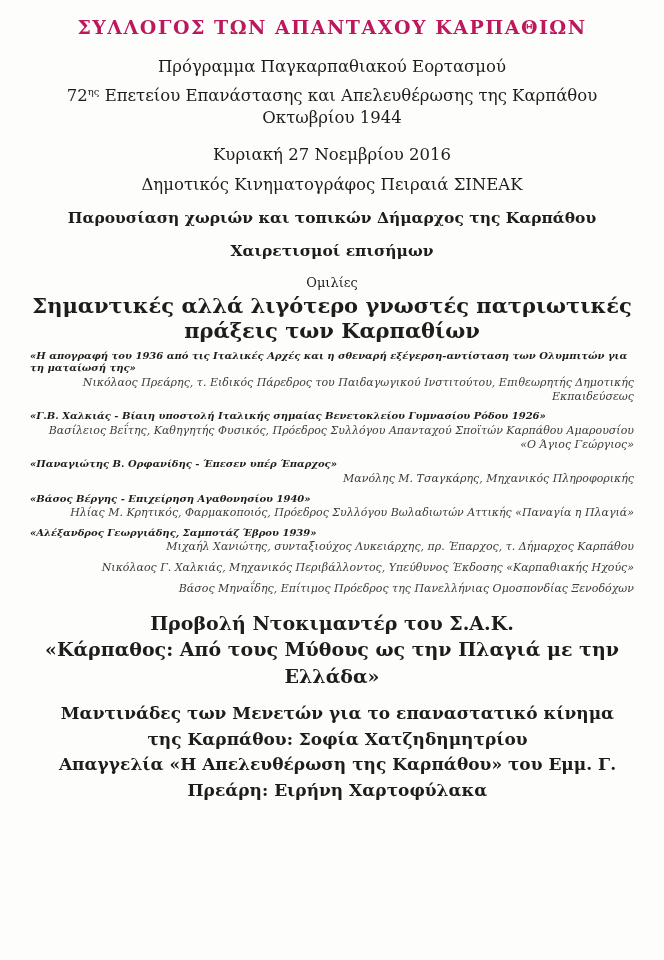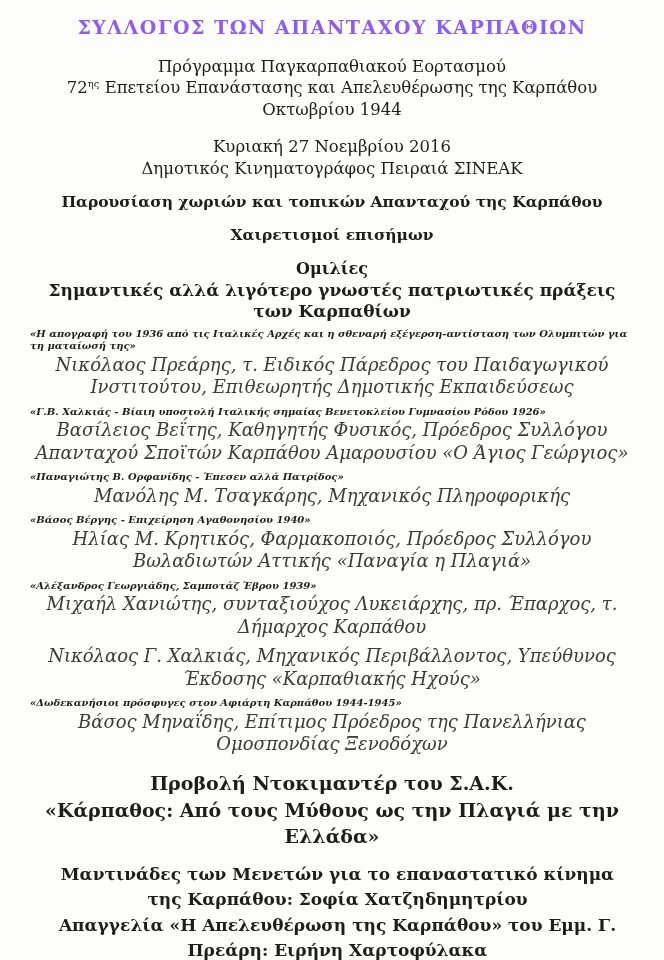--- a/index.html
+++ b/index.html
@@ -21,70 +21,70 @@
   }
 
   .org-title {
     margin: 2px 0 18px 0;
     font-size: 19px;
     font-weight: bold;
     letter-spacing: 1.5px;
     text-align: center;
   }
   .prog-line {
-    margin: 0;
+    margin: 8px;
     font-size: 16.5px;
     text-align: center;
     line-height: 1.3;
   }
   .prog-line sup {
     font-size: 10px;
     line-height: 0;
   }
   .gap-sm { margin-top: 12px; }
   .gap-md { margin-top: 16px; }
 
   .intro-line {
     margin: 13px 0 0 0;
     font-size: 15.5px;
     font-weight: bold;
     text-align: center;
     line-height: 1.25;
   }
   .speeches-head {
     margin: 15px 0 0 0;
-    font-size: 16px;
-    font-weight: bold;
+    font-size: 13px;
+    font-weight: normal;
     text-align: center;
     line-height: 1.2;
   }
   .speeches-sub {
     margin: 2px 0 6px 0;
-    font-size: 17px;
+    font-size: 21px;
     font-weight: bold;
     text-align: center;
     line-height: 1.2;
   }
 
   .talk { margin: 7px 0 0 0; }
   .talk-title {
     margin: 0;
     font-size: 10px;
     font-weight: bold;
     font-style: italic;
     line-height: 1.25;
     text-align: left;
   }
   .talk-speaker {
     margin: 1px 0 0 0;
-    font-size: 18px;
+    font-size: 11px;
     font-style: italic;
     color: #3b3b39;
     line-height: 1.25;
-    text-align: center;
+    text-align: right;
   }
 
   .screening {
     margin: 14px 0 0 0;
     font-size: 19px;
     font-weight: bold;
     text-align: center;
     line-height: 1.4;
   }
   .mantinades {
@@ -93,59 +93,58 @@
     font-weight: bold;
     text-align: center;
     line-height: 1.5;
   }
 </style>
 </head>
 <body>
 
 <div class="page">
 
-  <h1 class="org-title" style="color:#8b5cf6;">ΣΥΛΛΟΓΟΣ ΤΩΝ ΑΠΑΝΤΑΧΟΥ ΚΑΡΠΑΘΙΩΝ</h1>
+  <h1 class="org-title" style="color:#be185d;">ΣΥΛΛΟΓΟΣ ΤΩΝ ΑΠΑΝΤΑΧΟΥ ΚΑΡΠΑΘΙΩΝ</h1>
 
   <p class="prog-line">Πρόγραμμα Παγκαρπαθιακού Εορτασμού</p>
   <p class="prog-line"><span>72</span><sup>ης</sup><span> Επετείου Επανάστασης και Απελευθέρωσης της Καρπάθου Οκτωβρίου 1944</span></p>
 
   <p class="prog-line gap-md">Κυριακή 27 Νοεμβρίου 2016</p>
   <p class="prog-line">Δημοτικός Κινηματογράφος Πειραιά ΣΙΝΕΑΚ</p>
 
-  <p class="intro-line gap-sm">Παρουσίαση χωριών και τοπικών Απανταχού της Καρπάθου</p>
+  <p class="intro-line gap-sm">Παρουσίαση χωριών και τοπικών Δήμαρχος της Καρπάθου</p>
   <p class="intro-line">Χαιρετισμοί επισήμων</p>
 
   <p class="speeches-head">Ομιλίες</p>
   <p class="speeches-sub">Σημαντικές αλλά λιγότερο γνωστές πατριωτικές πράξεις των Καρπαθίων</p>
 
   <div class="talk">
     <p class="talk-title">«Η απογραφή του 1936 από τις Ιταλικές Αρχές και η σθεναρή εξέγερση-αντίσταση των Ολυμπιτών για τη ματαίωσή της»</p>
     <p class="talk-speaker">Νικόλαος Πρεάρης, τ. Ειδικός Πάρεδρος του Παιδαγωγικού Ινστιτούτου, Επιθεωρητής Δημοτικής Εκπαιδεύσεως</p>
   </div>
   <div class="talk">
     <p class="talk-title">«Γ.Β. Χαλκιάς - Βίαιη υποστολή Ιταλικής σημαίας Βενετοκλείου Γυμνασίου Ρόδου 1926»</p>
     <p class="talk-speaker">Βασίλειος Βεΐτης, Καθηγητής Φυσικός, Πρόεδρος Συλλόγου Απανταχού Σποϊτών Καρπάθου Αμαρουσίου «Ο Άγιος Γεώργιος»</p>
   </div>
   <div class="talk">
-    <p class="talk-title">«Παναγιώτης Β. Ορφανίδης - Έπεσεν αλλά Πατρίδος»</p>
+    <p class="talk-title">«Παναγιώτης Β. Ορφανίδης - Έπεσεν υπέρ Έπαρχος»</p>
     <p class="talk-speaker">Μανόλης Μ. Τσαγκάρης, Μηχανικός Πληροφορικής</p>
   </div>
   <div class="talk">
     <p class="talk-title">«Βάσος Βέργης - Επιχείρηση Αγαθονησίου 1940»</p>
     <p class="talk-speaker">Ηλίας Μ. Κρητικός, Φαρμακοποιός, Πρόεδρος Συλλόγου Βωλαδιωτών Αττικής «Παναγία η Πλαγιά»</p>
   </div>
   <div class="talk">
     <p class="talk-title">«Αλέξανδρος Γεωργιάδης, Σαμποτάζ Έβρου 1939»</p>
     <p class="talk-speaker">Μιχαήλ Χανιώτης, συνταξιούχος Λυκειάρχης, πρ. Έπαρχος, τ. Δήμαρχος Καρπάθου</p>
   </div>
   <div class="talk">
     <p class="talk-speaker">Νικόλαος Γ. Χαλκιάς, Μηχανικός Περιβάλλοντος, Υπεύθυνος Έκδοσης «Καρπαθιακής Ηχούς»</p>
   </div>
   <div class="talk">
-    <p class="talk-title">«Δωδεκανήσιοι πρόσφυγες στον Αφιάρτη Καρπάθου 1944-1945»</p>
     <p class="talk-speaker">Βάσος Μηναΐδης, Επίτιμος Πρόεδρος της Πανελλήνιας Ομοσπονδίας Ξενοδόχων</p>
   </div>
 
   <div class="screening">
     <div>Προβολή Ντοκιμαντέρ του Σ.Α.Κ.</div>
     <div>«Κάρπαθος: Από τους Μύθους ως την Πλαγιά με την Ελλάδα»</div>
   </div>
 
   <div class="mantinades">
     <div>Μαντινάδες των Μενετών για το επαναστατικό  κίνημα της Καρπάθου:  Σοφία Χατζηδημητρίου</div>

